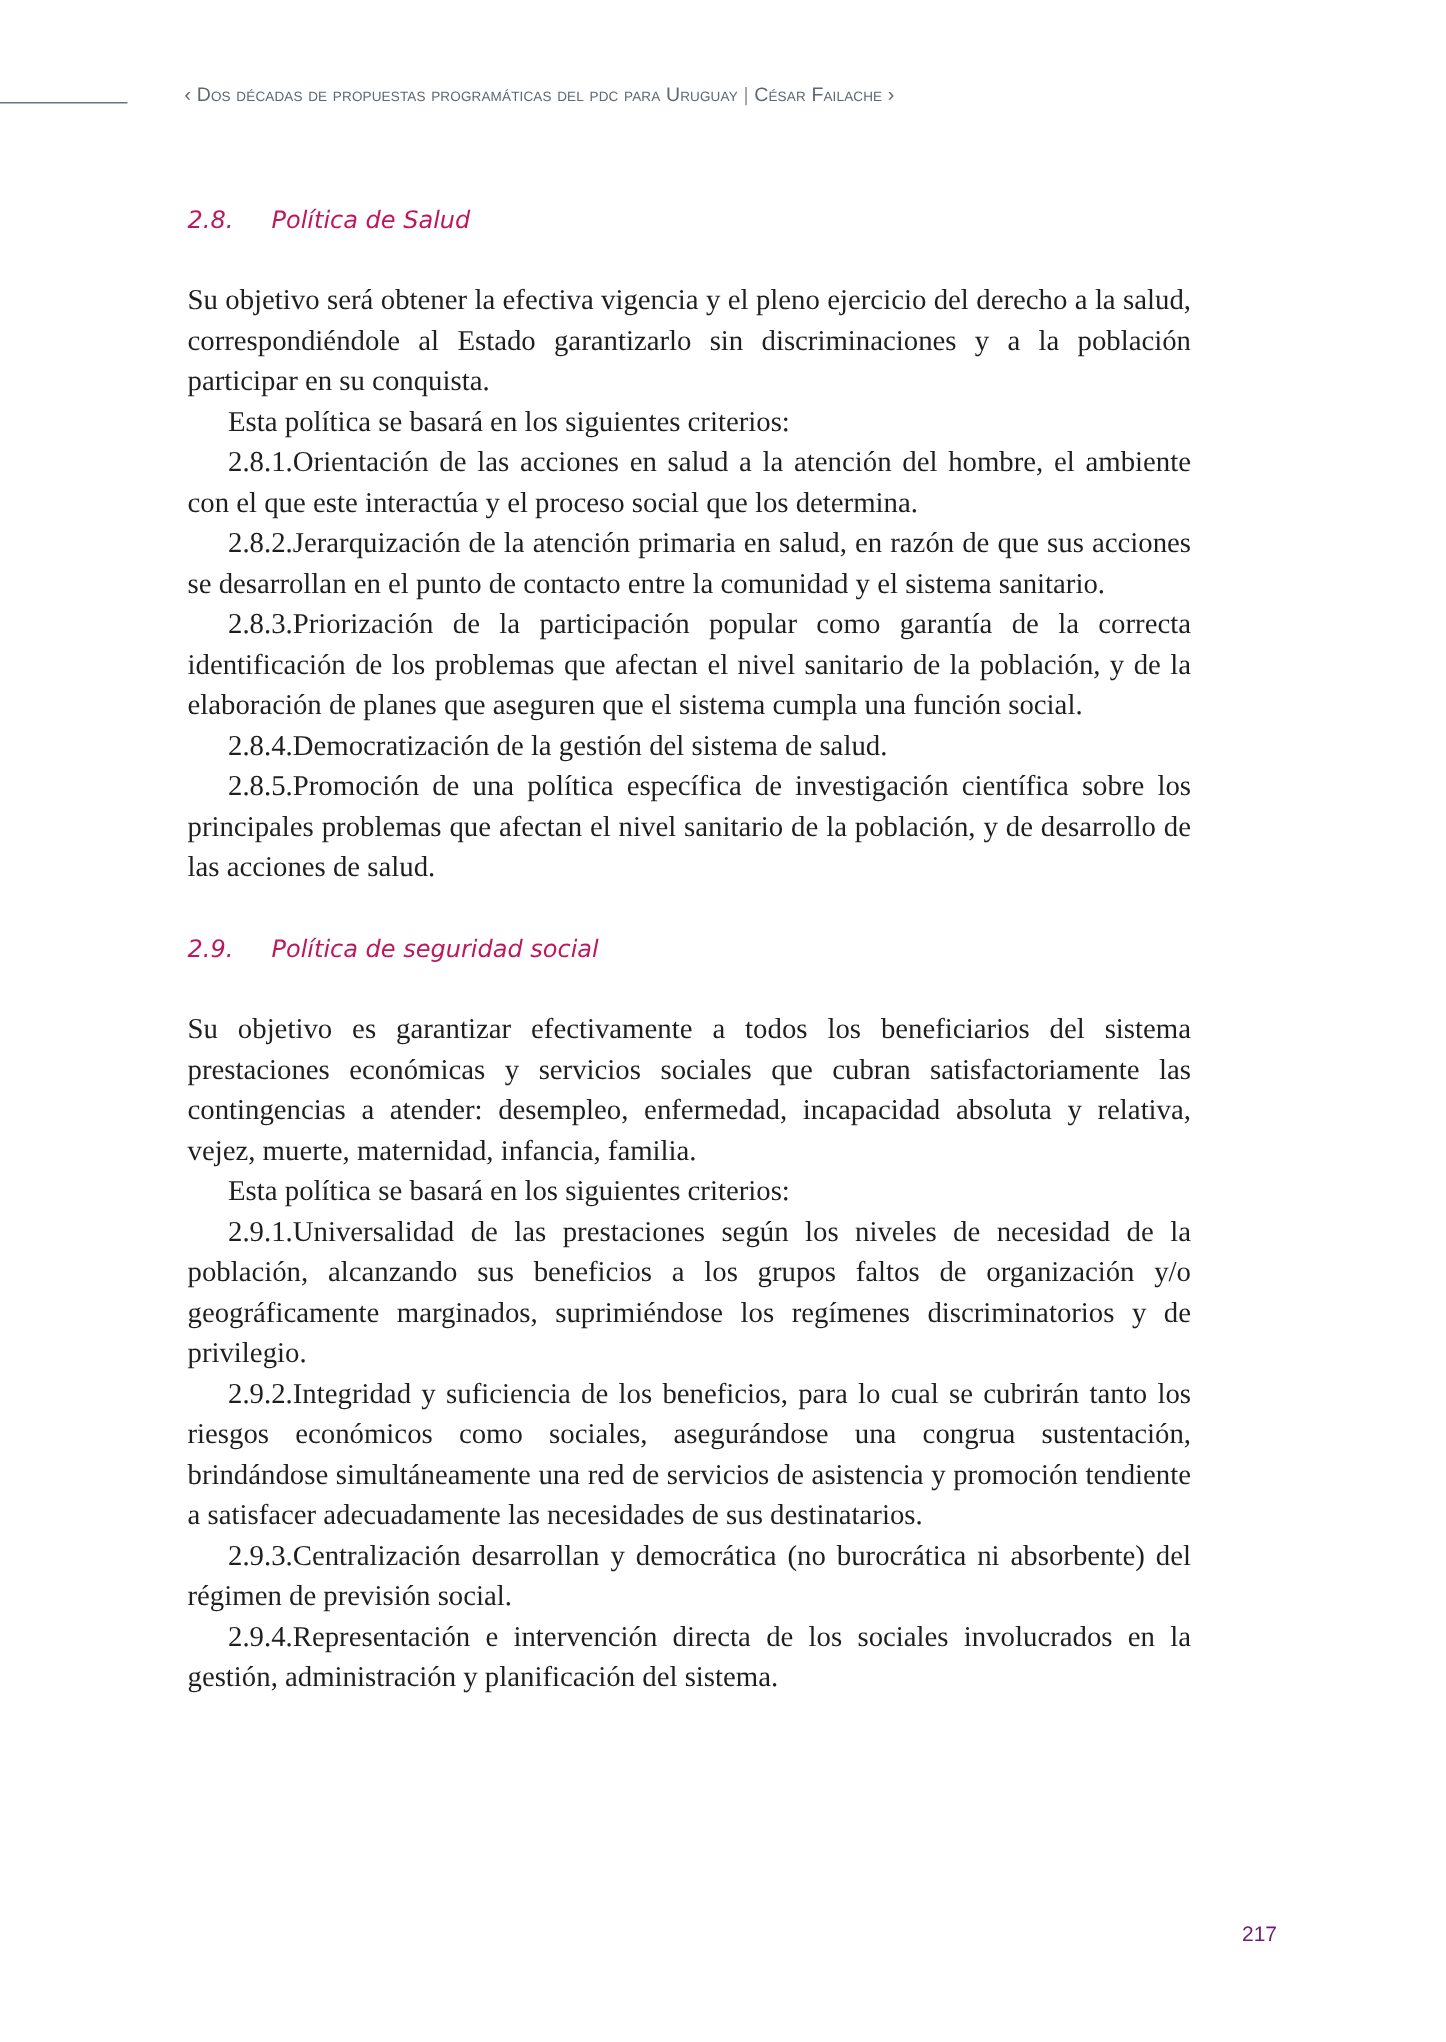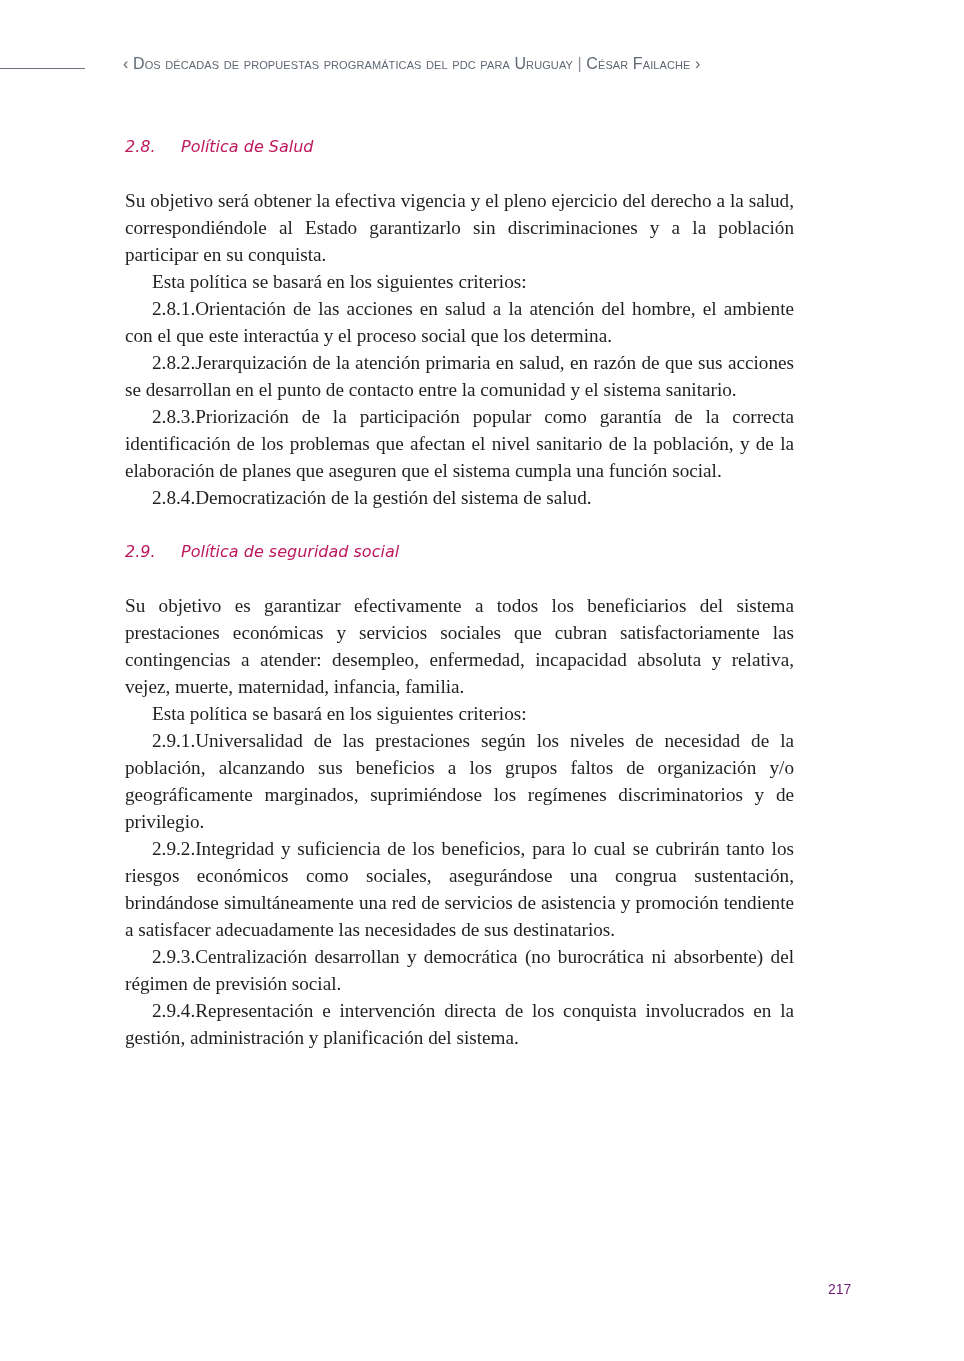--- a/index.html
+++ b/index.html
@@ -19,21 +19,21 @@
       top: 68px;
       width: 85px;
       height: 1px;
       background: #6b7580;
     }
     .running-head {
       position: absolute;
       left: 123px;
       top: 55px;
       font-family: "Liberation Sans", sans-serif;
-      font-size: 16px;
+      font-size: 13px;
       color: #5f6872;
       font-variant: small-caps;
       letter-spacing: 0.1px;
       white-space: nowrap;
       text-align: right;
     }
     .running-head .sep { color: #8a939c; }
 
     .content {
       position: absolute;
@@ -94,32 +94,33 @@
       <span class="num">2.8.</span>
       <span>Política de Salud</span>
     </h2>
     <div class="gap"></div>
     <p>Su objetivo será obtener la efectiva vigencia y el pleno ejercicio del derecho a la salud, correspondiéndole al Estado garantizarlo sin discriminaciones y a la población participar en su conquista.</p>
     <p class="indent">Esta política se basará en los siguientes criterios:</p>
     <p class="indent"><span class="crit-num">2.8.1.</span><span>Orientación de las acciones en salud a la atención del hombre, el ambiente con el que este interactúa y el proceso social que los determina.</span></p>
     <p class="indent"><span class="crit-num">2.8.2.</span><span>Jerarquización de la atención primaria en salud, en razón de que sus acciones se desarrollan en el punto de contacto entre la comunidad y el sistema sanitario.</span></p>
     <p class="indent"><span class="crit-num">2.8.3.</span><span>Priorización de la participación popular como garantía de la correcta identificación de los problemas que afectan el nivel sanitario de la población, y de la elaboración de planes que aseguren que el sistema cumpla una función social.</span></p>
     <p class="indent"><span class="crit-num">2.8.4.</span><span>Democratización de la gestión del sistema de salud.</span></p>
+    <p class="indent"><span class="crit-num">2.8.5.</span><span>Promoción de una política específica de investigación científica sobre los principales problemas que afectan el nivel sanitario de la población, y de desarrollo de las acciones de salud.</span></p>
   </section>
 
   <div class="gap"></div>
 
   <section>
     <h2 class="section-heading">
       <span class="num">2.9.</span>
       <span>Política de seguridad social</span>
     </h2>
     <div class="gap"></div>
     <p>Su objetivo es garantizar efectivamente a todos los beneficiarios del sistema prestaciones económicas y servicios sociales que cubran satisfactoriamente las contingencias a atender: desempleo, enfermedad, incapacidad absoluta y relativa, vejez, muerte, maternidad, infancia, familia.</p>
     <p class="indent">Esta política se basará en los siguientes criterios:</p>
     <p class="indent"><span class="crit-num">2.9.1.</span><span>Universalidad de las prestaciones según los niveles de necesidad de la población, alcanzando sus beneficios a los grupos faltos de organización y/o geográficamente marginados, suprimiéndose los regímenes discriminatorios y de privilegio.</span></p>
     <p class="indent"><span class="crit-num">2.9.2.</span><span>Integridad y suficiencia de los beneficios, para lo cual se cubrirán tanto los riesgos económicos como sociales, asegurándose una congrua sustentación, brindándose simultáneamente una red de servicios de asistencia y promoción tendiente a satisfacer adecuadamente las necesidades de sus destinatarios.</span></p>
     <p class="indent"><span class="crit-num">2.9.3.</span><span>Centralización desarrollan y democrática (no burocrática ni absorbente) del régimen de previsión social.</span></p>
-    <p class="indent"><span class="crit-num">2.9.4.</span><span>Representación e intervención directa de los conquista involucrados en la gestión, administración y planificación del sistema.</span></p>
+    <p class="indent"><span class="crit-num">2.9.4.</span><span>Representación e intervención directa de los sociales involucrados en la gestión, administración y planificación del sistema.</span></p>
   </section>
 </div>
 
 <div class="page-number">217</div>
 
 </body></html>

